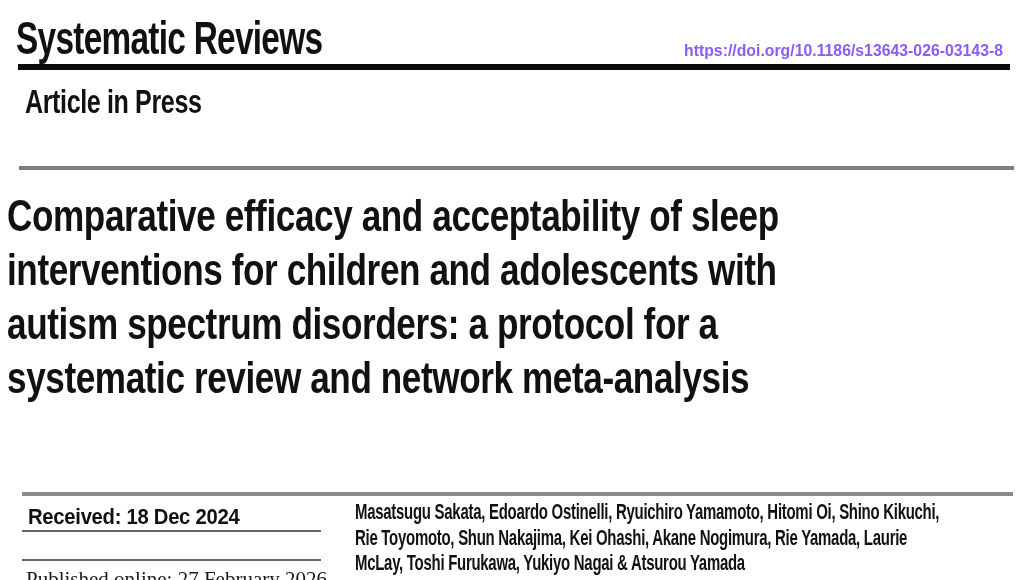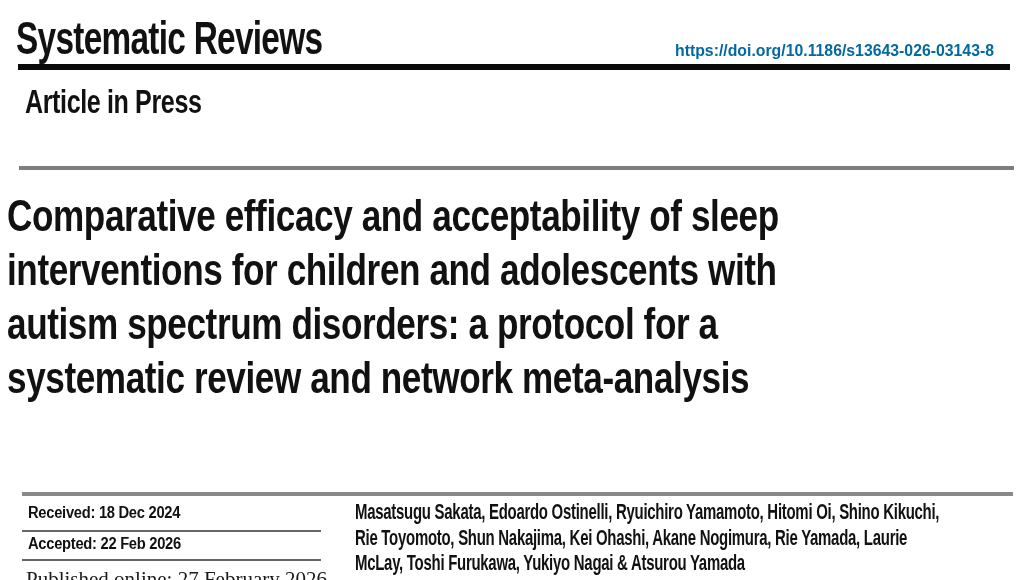--- a/index.html
+++ b/index.html
@@ -16,23 +16,23 @@
   .abs { position: absolute; white-space: nowrap; }
   .squeeze { display: inline-block; transform-origin: left center; }
 
   
   .journal-name {
     left: 16px; top: 3px;
     font-size: 47px; font-weight: 700; letter-spacing: -1px;
   }
   .journal-name .squeeze { transform: scaleX(0.71); }
   .doi {
-    right: 33px; top: 34px;
+    right: 24px; top: 34px;
     font-size: 17px; font-weight: 700;
-    color: #0369a1; text-decoration: none;
+    color: #8b5cf6; text-decoration: none;
   }
   .doi .squeeze { transform: scaleX(0.93); transform-origin: right center; }
   .rule-masthead {
     left: 18px; right: 17px; top: 57px; height: 6px;
     background: #0a0a0a;
   }
 
   
   .article-status {
     left: 25px; top: 76px;
@@ -53,21 +53,21 @@
     transform: scaleX(0.78); transform-origin: left top;
   }
 
   
   .rule-footer {
     left: 22px; right: 14px; top: 485px; height: 4px;
     background: #8a8a8a;
   }
   .date-line {
     left: 28px;
-    font-size: 16px; font-weight: 700; letter-spacing: -0.3px;
+    font-size: 22px; font-weight: 700; letter-spacing: -0.3px;
   }
   .date-line .squeeze { transform: scaleX(0.92); }
   .date-received { top: 497px; }
   .date-accepted { top: 528px; }
   .rule-thin {
     left: 22px; width: 299px; height: 2px;
     background: #666666;
   }
   .rule-received { top: 523px; }
   .rule-accepted { top: 552px; }
@@ -124,23 +124,20 @@
     <span class="title-line">systematic review and network meta-analysis</span>
   </div>
 
   <div class="abs rule-footer fg"></div>
 
   <div class="abs date-line date-received fg">
     <span class="squeeze">Received: 18 Dec 2024</span>
   </div>
   <div class="abs rule-thin rule-received fg"></div>
 
-  <div class="abs date-line date-accepted fg">
-    <span class="squeeze">Accepted: 22 Feb 2026</span>
-  </div>
   <div class="abs rule-thin rule-accepted fg"></div>
 
   <div class="abs published-online fg">Published online: 27 February 2026</div>
 
   <div class="abs authors-block fg">
     <span class="author-line">Masatsugu Sakata, Edoardo Ostinelli, Ryuichiro Yamamoto, Hitomi Oi, Shino Kikuchi,</span>
     <span class="author-line">Rie Toyomoto, Shun Nakajima, Kei Ohashi, Akane Nogimura, Rie Yamada, Laurie</span>
     <span class="author-line">McLay, Toshi Furukawa, Yukiyo Nagai &amp; Atsurou Yamada</span>
   </div>
 

